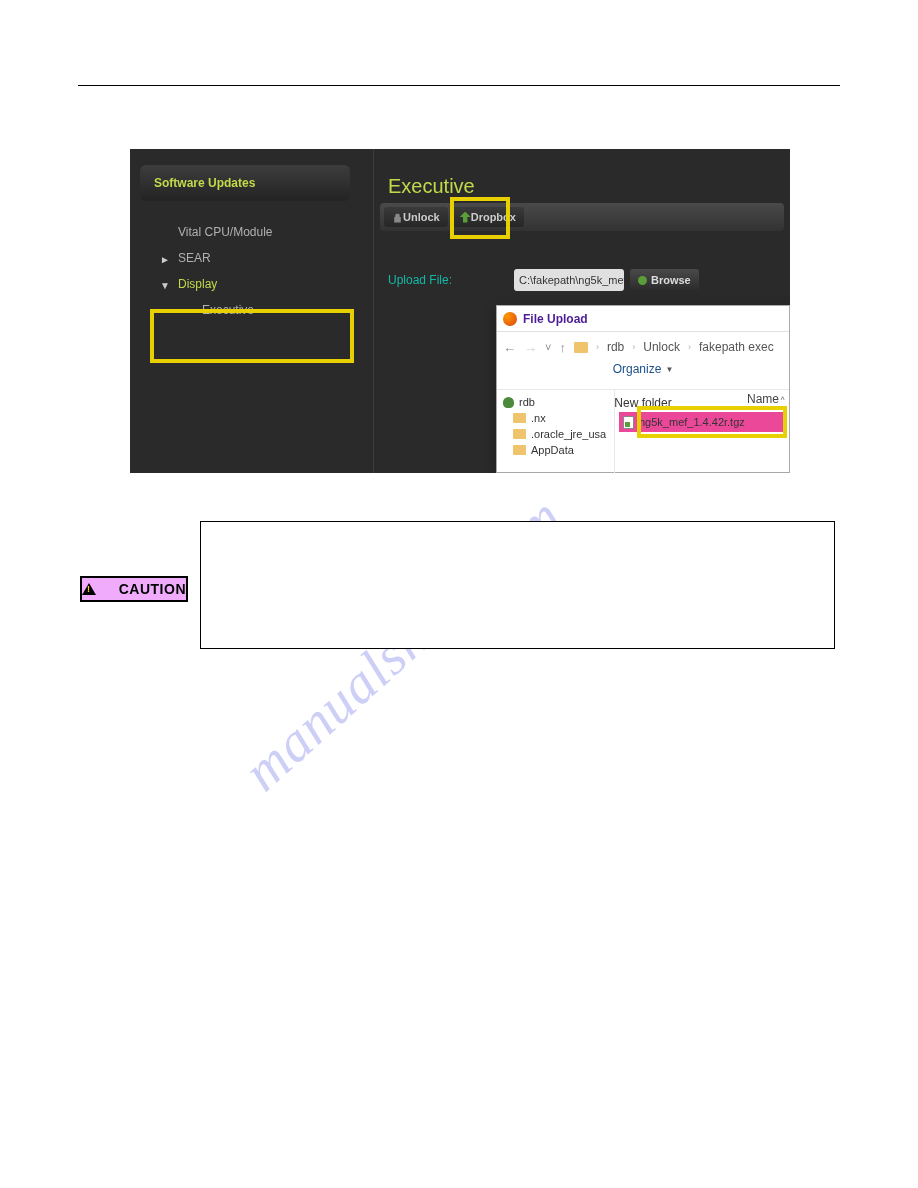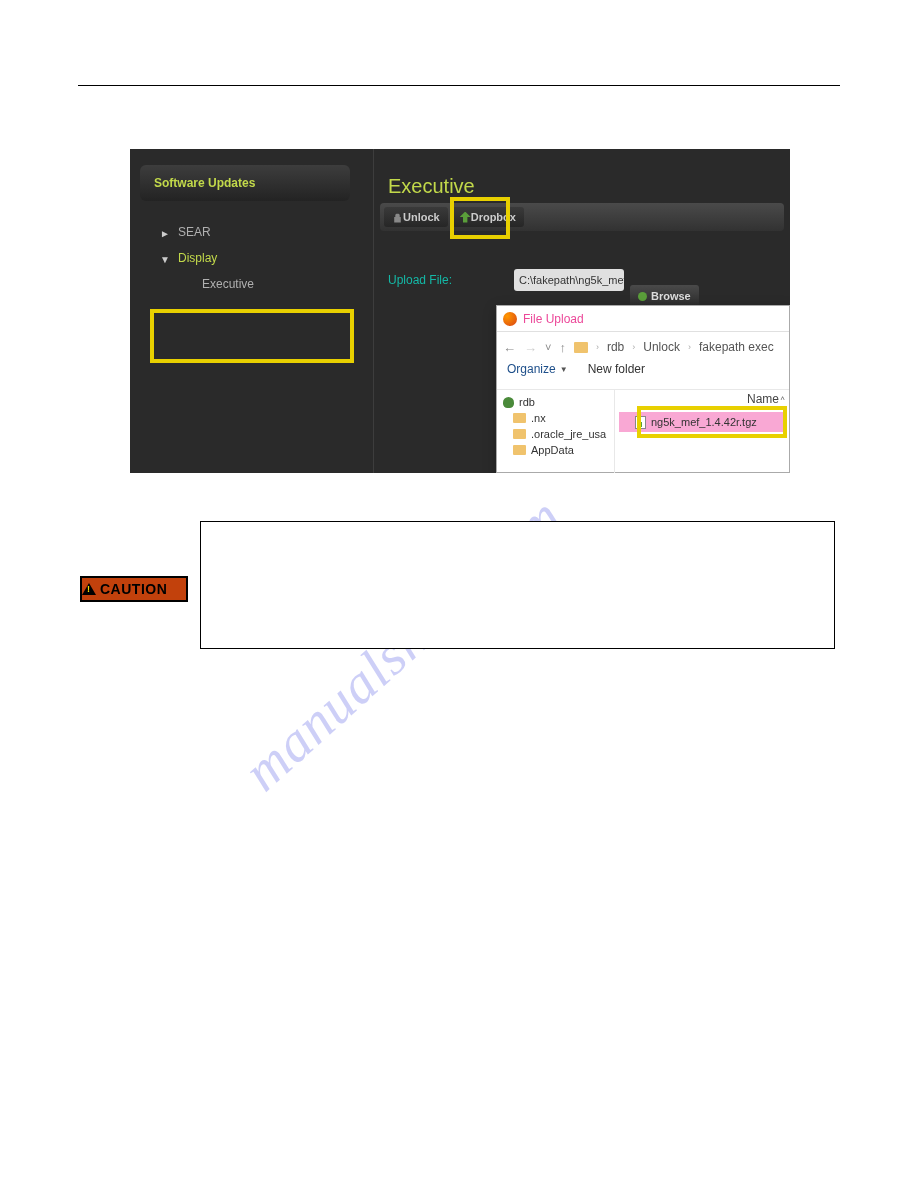--- a/index.html
+++ b/index.html
@@ -164,21 +164,21 @@
     color: #333;
     font-size: 11px;
     display: flex;
     align-items: center;
     padding: 0 5px;
     overflow: hidden;
     white-space: nowrap;
   }
   .browse-btn {
     position: absolute;
-    top: 136px;
+    top: 120px;
     left: 256px;
     height: 22px;
     background: linear-gradient(#4a4a4a, #2a2a2a);
     border-radius: 3px;
     display: flex;
     align-items: center;
     padding: 0 8px;
     gap: 4px;
     color: #ddd;
     font-size: 11px;
@@ -201,22 +201,23 @@
     box-shadow: 0 4px 12px rgba(0,0,0,0.3);
   }
   .fd-title {
     height: 26px;
     background: #fff;
     border-bottom: 1px solid #e0e0e0;
     display: flex;
     align-items: center;
     padding: 0 6px;
     font-size: 12px;
-    color: #ec4899;
+    color: #4c1d95;
     gap: 6px;
+    font-weight: bold;
   }
   .ff-icon {
     width: 14px; height: 14px;
     border-radius: 50%;
     background: radial-gradient(circle at 30% 30%, #ff9800, #d84315);
   }
   .fd-nav {
     height: 30px;
     background: #fff;
     display: flex;
@@ -237,24 +238,25 @@
     position: relative;
   }
   .fd-nav .chev {
     color: #aaa;
     font-size: 9px;
   }
   .fd-toolbar {
     height: 28px;
     border-bottom: 1px solid #e8e8e8;
     display: flex;
-    align-items: flex-start;
+    align-items: center;
     padding: 0 10px;
     gap: 20px;
     font-size: 12px;
+    flex-direction: column;
   }
   .fd-org {
     color: #1e4f8a;
     display: flex;
     align-items: center;
     gap: 4px;
   }
   .fd-org .dd { font-size: 8px; color: #555; }
   .fd-new {
     color: #333;
@@ -307,24 +309,24 @@
     right: 4px;
     font-size: 8px;
     color: #666;
   }
   .fd-file {
     position: absolute;
     top: 22px;
     left: 4px;
     right: 4px;
     height: 20px;
-    background: #f9a8d4;
-    display: flex;
-    align-items: center;
-    padding: 0 16px;
+    background: #ec4899;
+    display: flex;
+    align-items: center;
+    padding: 0 4px;
     gap: 5px;
     color: #333;
   }
   .file-ico {
     width: 11px; height: 13px;
     background: #fff;
     border: 1px solid #888;
     position: relative;
   }
   .file-ico::after {
@@ -351,25 +353,25 @@
     height: 128px;
     border: 1px solid #000;
     background: #fff;
   }
   .caution-label {
     position: absolute;
     top: 576px;
     left: 80px;
     width: 108px;
     height: 26px;
-    background: #c2410c;
+    background: #f0abfc;
     border: 2px solid #000;
     display: flex;
     align-items: center;
-    justify-content: flex-start;
+    justify-content: space-between;
     gap: 4px;
   }
   .caution-label .tri {
     width: 0; height: 0;
     border-left: 7px solid transparent;
     border-right: 7px solid transparent;
     border-bottom: 12px solid #000;
     position: relative;
   }
   .caution-label .tri::after {
@@ -412,20 +414,23 @@
 
   <div class="watermark">manualshive.com</div>
 
   <div class="screenshot">
 
     <div class="sidebar">
       <div class="sidebar-header">
         <span>Software Updates</span>
       </div>
       <div class="sidebar-items">
+        <div class="sidebar-item">
+          <span>Vital CPU/Module</span>
+        </div>
         <div class="sidebar-item">
           <span class="tri">►</span>
           <span>SEAR</span>
         </div>
         <div class="sidebar-item active">
           <span class="tri">▼</span>
           <span>Display</span>
         </div>
         <div class="sidebar-item sub">
           <span>Executive</span>

